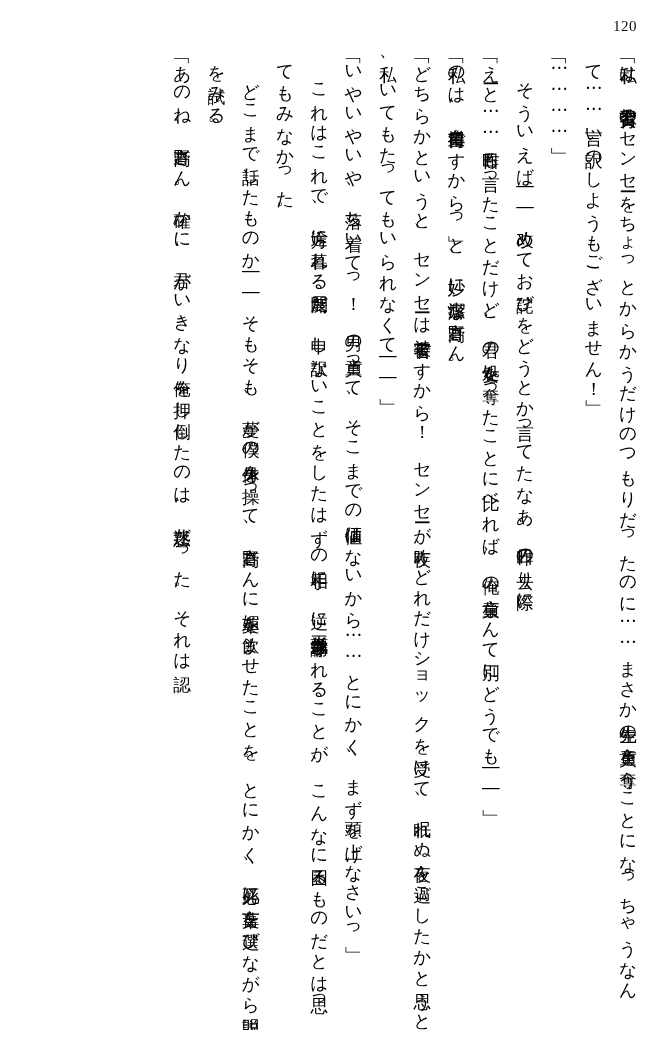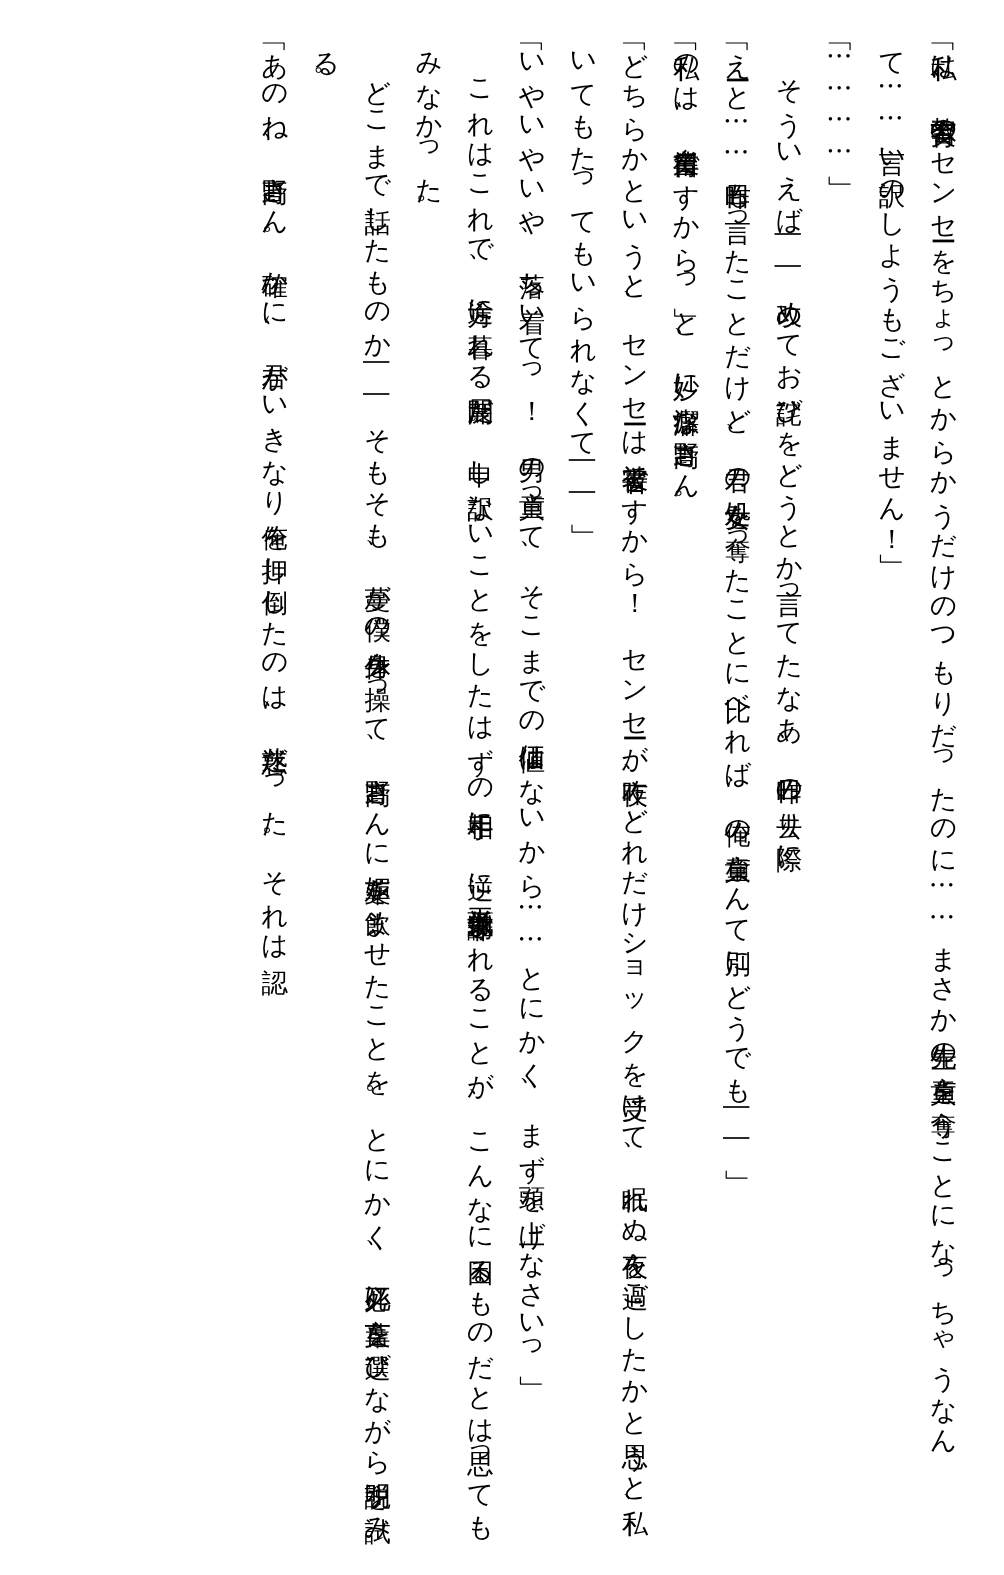--- a/index.html
+++ b/index.html
@@ -61,20 +61,23 @@
   .para + .para {
     margin-right: 0;
   }
   
 </style>
 </head>
 <body>
 
 <div class="page">
 
+  <div class="page-header">
+    <span class="page-number">120</span>
+  </div>
 
   <div class="text-body">
     <p class="para">「私は、教育実習のセンセーをちょっとからかうだけのつもりだったのに……まさか先生の童貞を奪うことになっちゃうなんて……言い訳のしようもございません！」</p>
     <p class="para">「…………」</p>
     <p class="para">　そういえば――改めてお詫びをどうとか言ってたなあ、昨日の去り際に。</p>
     <p class="para">「えーと……昨日も言ったことだけど、君の処女を奪ったことに比べれば、俺の童貞なんて別にどうでも――」</p>
     <p class="para">「私のは、自業自得ですからっ」と、妙に潔癖な高野さん。</p>
     <p class="para">「どちらかというと、センセーは被害者ですから！　センセーが昨夜、どれだけショックを受けて、眠れぬ夜を過ごしたかと思うと私、いてもたってもいられなくて――」</p>
     <p class="para">「いやいやいや、落ち着いてっ！　男の童貞って、そこまでの価値はないから……とにかく、まず頭を上げなさいっ」</p>
     <p class="para">　これはこれで、途方に暮れる展開だ。申し訳ないことをしたはずの相手に、逆に平身低頭謝罪されることが、こんなに困るものだとは思ってもみなかった。</p>

